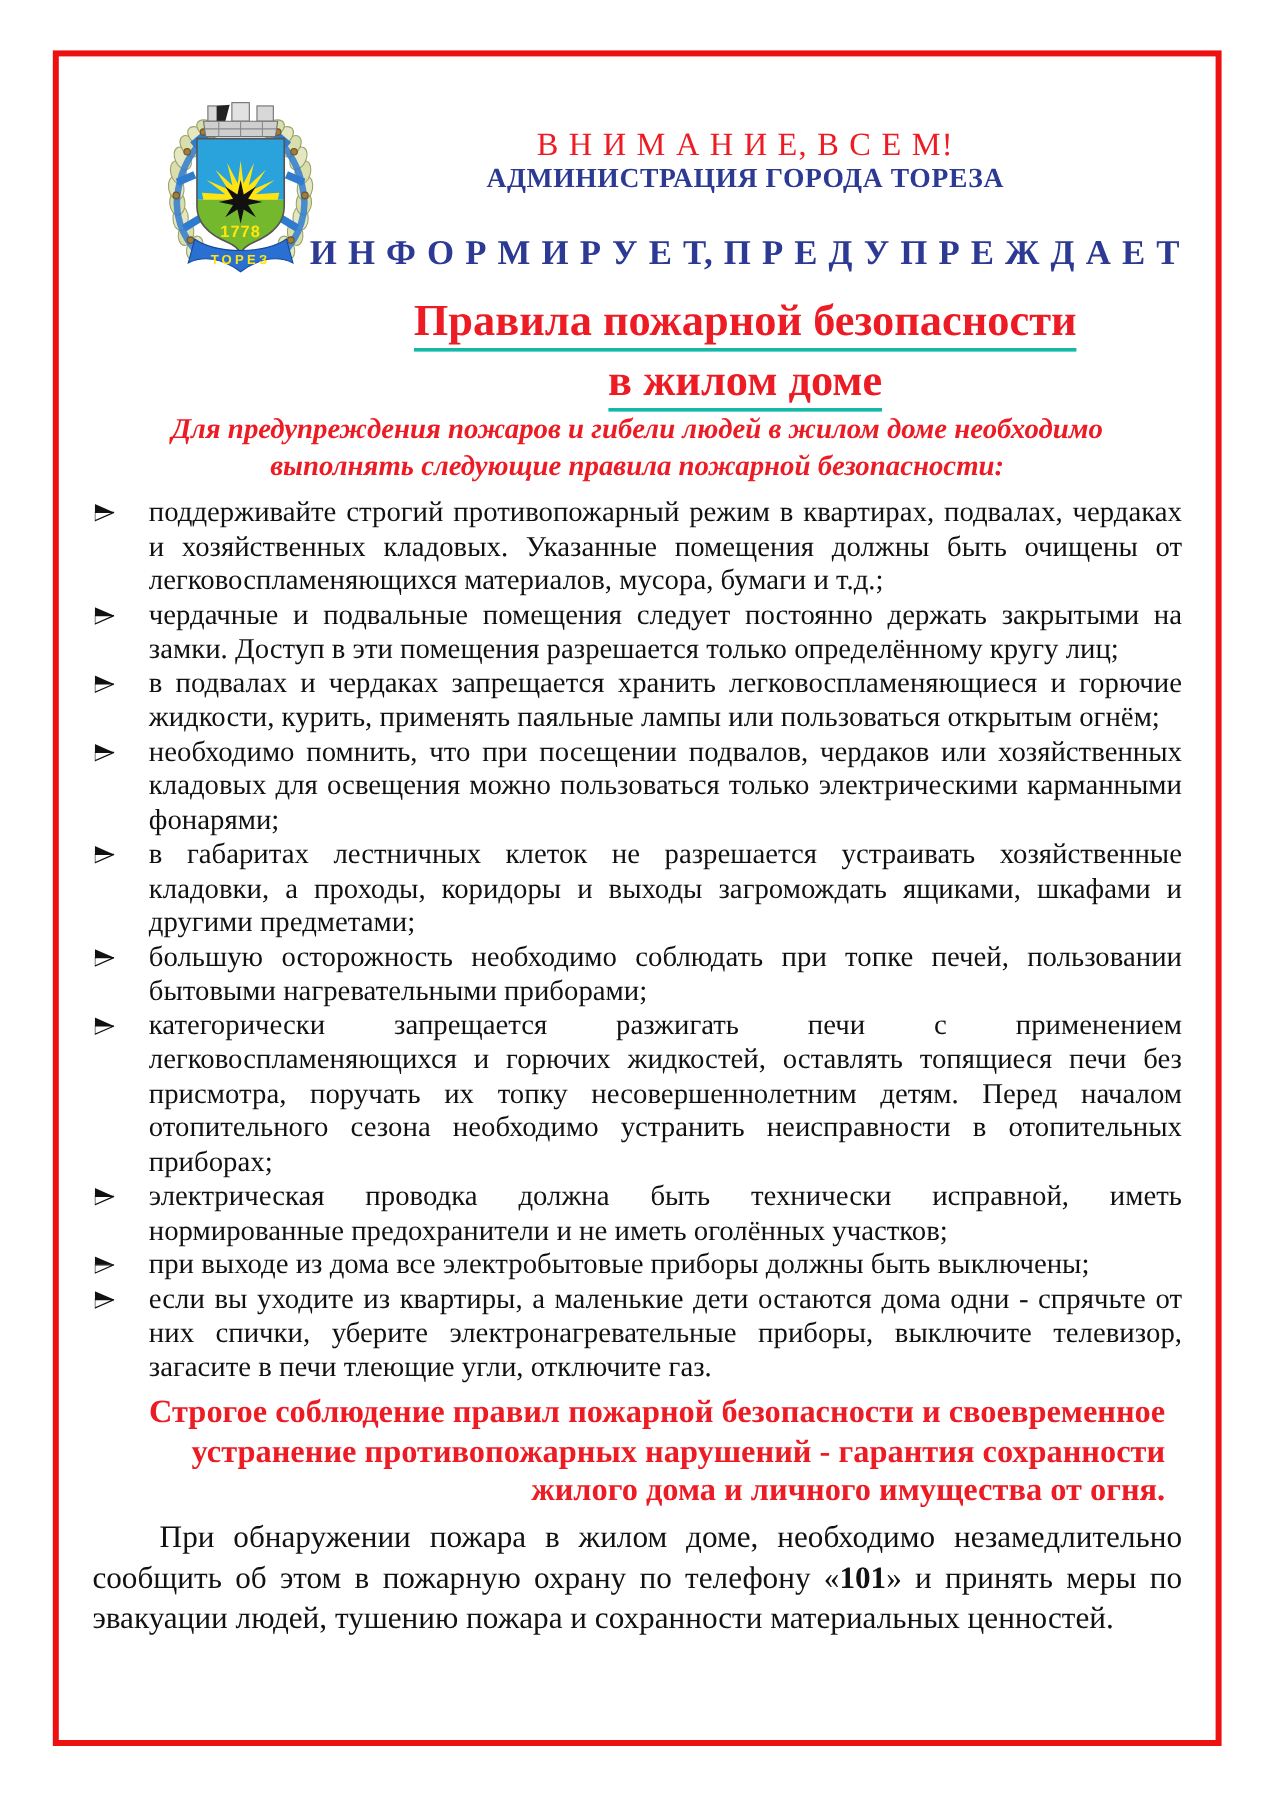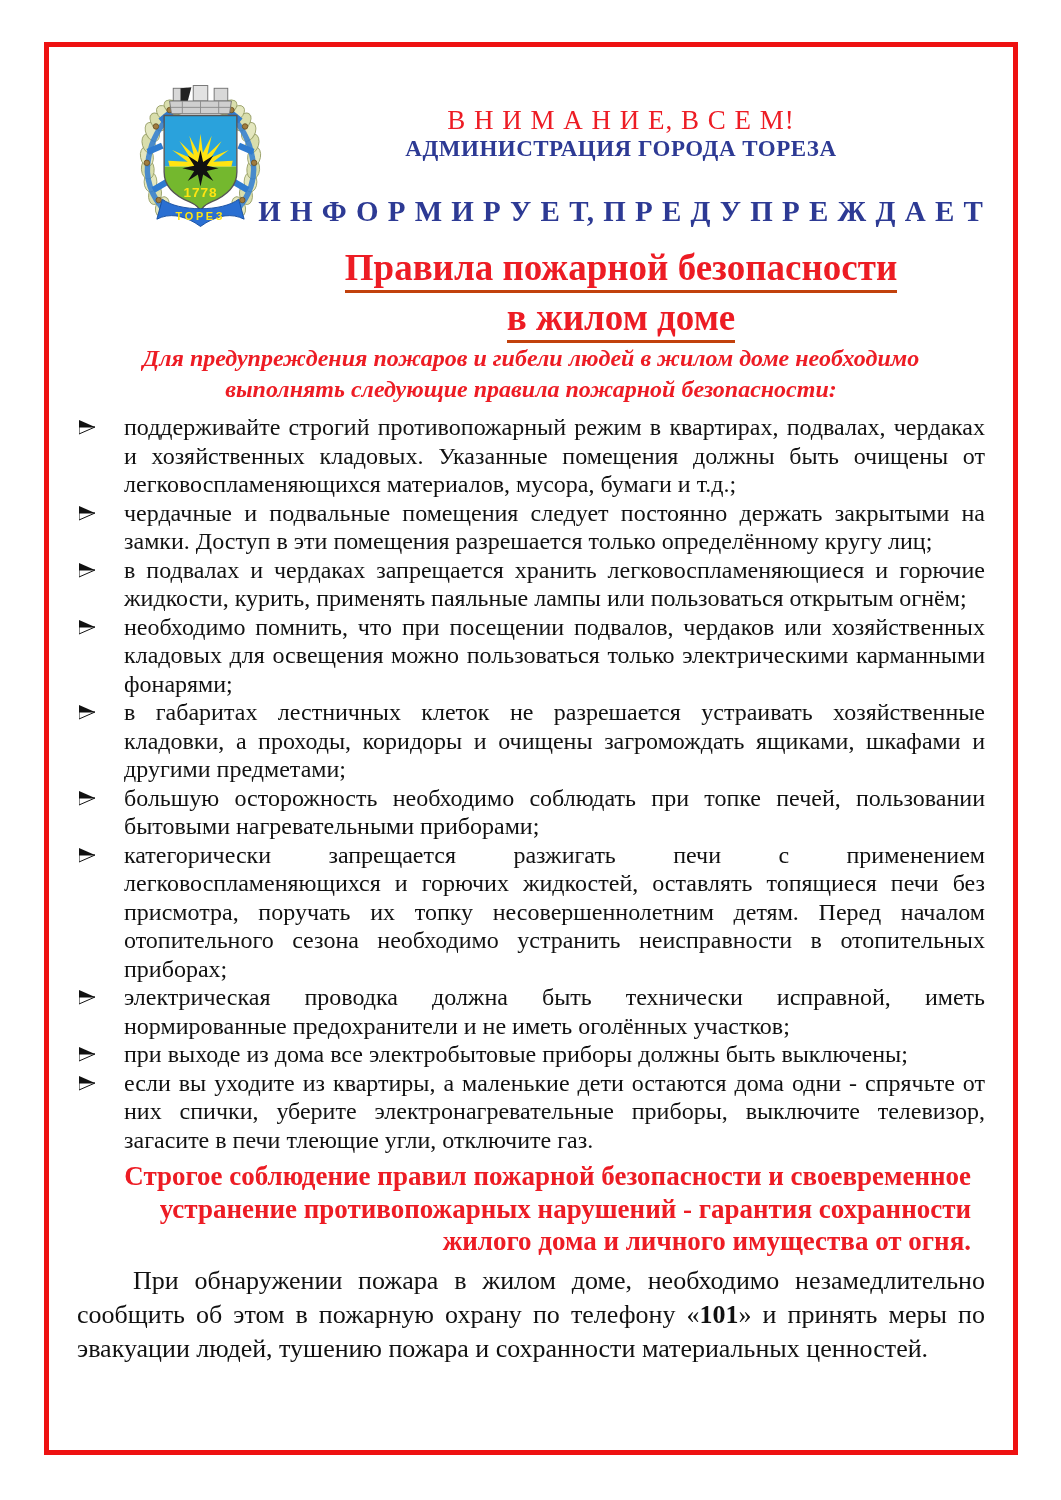--- a/index.html
+++ b/index.html
@@ -14,21 +14,21 @@
   }
   .content{padding:0 28px;}
   
   .header{position:relative;height:282px;}
   .emblem{position:absolute;left:46px;top:34px;width:155px;height:150px;}
   .header-text{margin-left:180px;padding-top:58px;text-align:center;}
   .attention{color:#ed1c24;font-weight:normal;font-size:27px;line-height:30px;letter-spacing:1px;}
   .administration{color:#2d3a94;font-weight:bold;font-size:23px;line-height:28px;letter-spacing:.5px;}
   .informs{color:#2d3a94;font-weight:bold;font-size:29px;line-height:32px;margin-top:32px;letter-spacing:1px;}
   .poster-title{margin-top:16px;color:#ed1c24;font-weight:bold;font-size:37px;line-height:50px;}
-  .poster-title .tline{display:inline-block;border-bottom:3px solid #c2410c;padding-bottom:1px;line-height:42px;}
+  .poster-title .tline{display:inline-block;border-bottom:3px solid #14b8a6;padding-bottom:1px;line-height:42px;}
   
   .intro{
     margin:14px auto 8px auto;max-width:862px;text-align:center;
     color:#ed1c24;font-weight:bold;font-style:italic;font-size:24px;line-height:31px;
   }
   
   ul.rules{list-style:none;margin:4px 0 0 0;padding:0;}
   ul.rules li{
     position:relative;padding-left:47px;text-align:justify;
     font-size:24px;line-height:28.5px;
@@ -149,21 +149,21 @@
             <polygon points="0,1 16,8 0,8" fill="#111"></polygon>
             <polygon points="0,8 16,8 0,15" fill="#fff" stroke="#111" stroke-width="1"></polygon>
           </svg>
         <span class="rule-text">необходимо помнить, что при посещении подвалов, чердаков или хозяйственных кладовых для освещения можно пользоваться только электрическими карманными фонарями;</span>
       </li>
       <li>
         <svg class="bullet" width="18" height="16" viewBox="0 0 18 16">
             <polygon points="0,1 16,8 0,8" fill="#111"></polygon>
             <polygon points="0,8 16,8 0,15" fill="#fff" stroke="#111" stroke-width="1"></polygon>
           </svg>
-        <span class="rule-text">в габаритах лестничных клеток не разрешается устраивать хозяйственные кладовки, а проходы, коридоры и очищены загромождать ящиками, шкафами и другими предметами;</span>
+        <span class="rule-text">в габаритах лестничных клеток не разрешается устраивать хозяйственные кладовки, а проходы, коридоры и выходы загромождать ящиками, шкафами и другими предметами;</span>
       </li>
       <li>
         <svg class="bullet" width="18" height="16" viewBox="0 0 18 16">
             <polygon points="0,1 16,8 0,8" fill="#111"></polygon>
             <polygon points="0,8 16,8 0,15" fill="#fff" stroke="#111" stroke-width="1"></polygon>
           </svg>
         <span class="rule-text">большую осторожность необходимо соблюдать при топке печей, пользовании бытовыми нагревательными приборами;</span>
       </li>
       <li>
         <svg class="bullet" width="18" height="16" viewBox="0 0 18 16">

